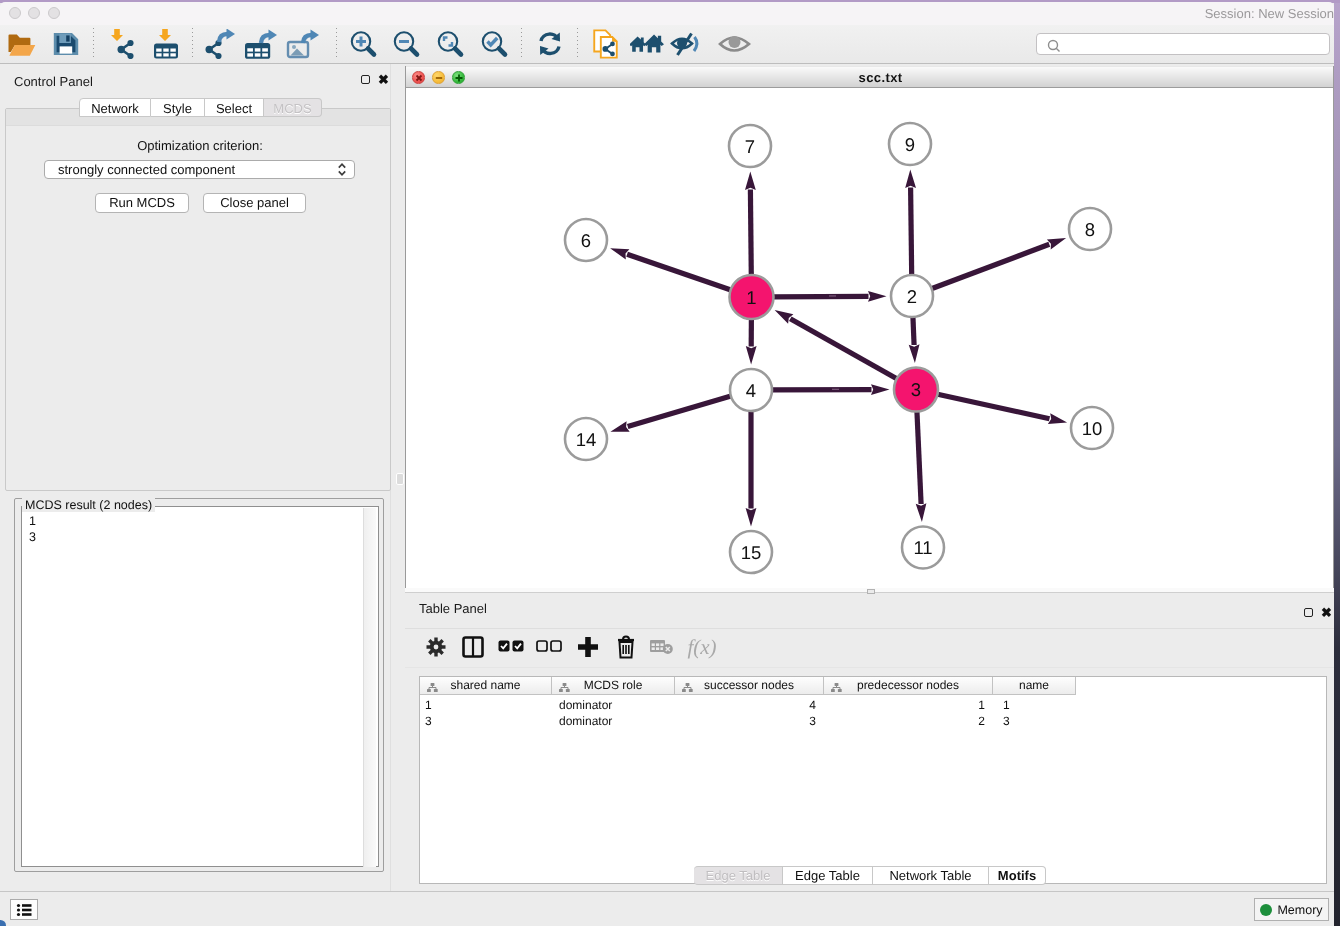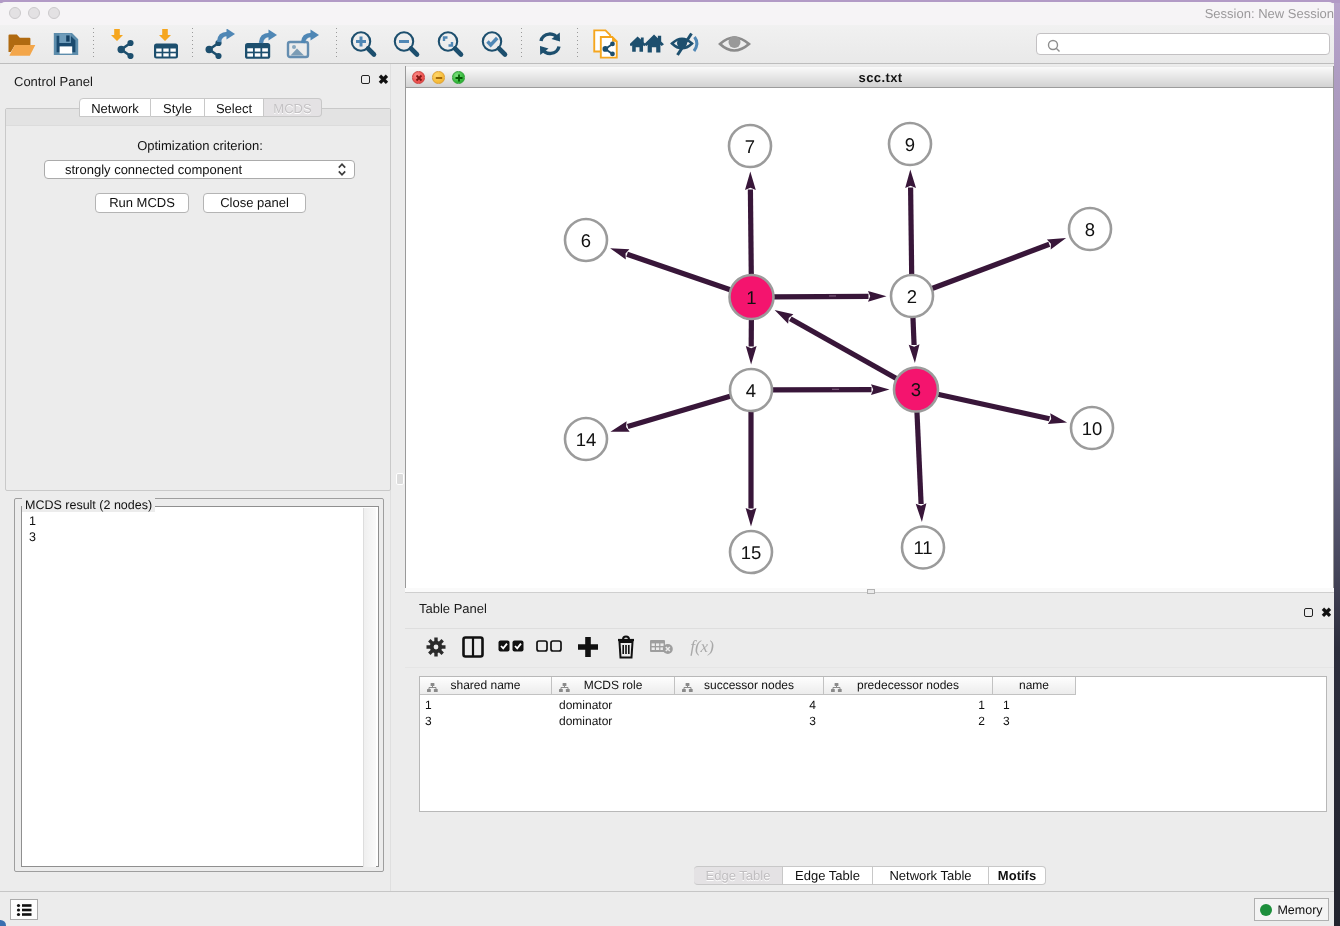--- a/index.html
+++ b/index.html
@@ -34,21 +34,21 @@
   border:1px solid #c9c9c9;border-radius:2px;box-sizing:border-box;}
 #cp-band{position:absolute;left:0;top:0;width:100%;height:16px;background:#e3e3e3;border-bottom:1px solid #dcdcdc;}
 .tabrow{position:absolute;display:flex;align-items:center;}
 .tab{height:19px;line-height:19px;font-size:13px;font-weight:500;text-align:center;
   background:#fff;border:1px solid #c8c8c8;border-left:none;color:#111;box-sizing:border-box;}
 .tab.first{border-left:1px solid #c8c8c8;border-radius:4px 0 0 0;}
 .tab.dis{background:#e4e2e4;color:#c4c2c4;text-shadow:0 1px 0 #fff;border-radius:0 4px 4px 0;}
 #cp-tabs{left:79px;top:98px;}
 #opt-label{left:0;top:138px;width:400px;text-align:center;font-size:13px;color:#111;}
 #combo{left:44px;top:160px;width:311px;height:19px;background:#fff;border:1px solid #ababab;
-  border-radius:4px;box-sizing:border-box;font-size:13px;color:#111;line-height:17px;padding-left:20px;}
+  border-radius:4px;box-sizing:border-box;font-size:13px;color:#111;line-height:17px;padding-left:13px;}
 .btn{position:absolute;height:20px;background:#fff;border:1px solid #b4b4b4;border-radius:4px;
   box-sizing:border-box;font-size:13px;color:#111;text-align:center;line-height:18px;}
 #fieldset{left:14px;top:498px;width:368px;height:372px;border:1px solid #9e9e9e;
   border-radius:2px;}
 #fs-legend{left:22px;top:491px;background:#ececec;padding:0 3px;font-size:12.5px;color:#111;}
 #fs-area{left:6px;top:7px;width:358px;height:361px;background:#fff;border:1px solid #8f8f8f;
   box-sizing:border-box;font-size:12.5px;color:#111;}
 #fs-scroll{right:2px;top:1px;width:12px;height:359px;background:linear-gradient(90deg,#efefef,#fafafa);border-left:1px solid #ddd;}
 
 #netwin{left:405px;top:66px;width:929px;height:522px;}
@@ -56,21 +56,21 @@
   background:linear-gradient(#fafafa,#d2d2d2);border-top:1px solid #e8e8e8;border-bottom:1px solid #9c9c9c;box-sizing:border-box;height:22px;}
 .mac{position:absolute;top:4px;width:12.5px;height:12.5px;border-radius:50%;box-sizing:border-box;}
 #net-title{left:11px;top:3px;width:929px;text-align:center;font-size:13px;font-weight:bold;color:#111;letter-spacing:.4px;}
 #canvas{left:0;top:22px;width:929px;height:500px;background:#fff;border-left:1px solid #a9a9a9;border-right:1px solid #a9a9a9;box-sizing:border-box;}
 #grip{left:462px;top:523px;width:8px;height:5px;background:#ebebeb;border:1px solid #b2b2b2;box-sizing:border-box;}
 #net-strip{left:0;top:522px;width:929px;height:5px;background:#fafafa;border-bottom:1px solid #cfcfcf;box-sizing:border-box;}
 
 #tpanel{left:405px;top:597px;width:929px;height:294px;background:#ececec;}
 #tp-title{left:14px;top:4px;font-size:13px;color:#1a1a1a;}
 #tp-toolbar{left:14px;top:30px;width:901px;height:38px;}
-#tbl{left:14px;top:79px;width:908px;height:136px;background:#fff;border:1px solid #b8b8b8;box-sizing:border-box;}
+#tbl{left:14px;top:79px;width:908px;height:208px;background:#fff;border:1px solid #b8b8b8;box-sizing:border-box;}
 #thead{left:0;top:0;width:906px;height:18px;}
 .th{position:absolute;top:0;height:18px;background:linear-gradient(#fefefe,#ececec);
   border-right:1px solid #c2c2c2;border-bottom:1px solid #c2c2c2;box-sizing:border-box;
   font-size:12px;color:#111;text-align:center;line-height:17px;}
 .sorticon{position:absolute;left:7px;top:4px;}
 .trow{position:absolute;left:0;width:906px;height:16px;font-size:12px;color:#111;}
 .cell{position:absolute;top:0;height:16px;line-height:16px;}
 
 #btabs{position:absolute;left:289px;top:269px;display:flex;}
 .btab{height:19px;line-height:18px;font-size:13px;font-weight:500;text-align:center;
@@ -441,21 +441,21 @@
             <rect x="10.4" y="4.4" width="3.2" height="2.6" fill="#ececec"></rect>
 <rect x="1.6" y="8.4" width="3.2" height="2.6" fill="#ececec"></rect>
             <rect x="6" y="8.4" width="3.2" height="2.6" fill="#ececec"></rect>
             <rect x="10.4" y="8.4" width="3.2" height="2.6" fill="#ececec"></rect>
 <circle cx="17.8" cy="10" r="5"></circle>
           </g>
 <path d="M15.8 8 l4 4 M19.8 8 l-4 4" stroke="#ececec" stroke-width="1.5"></path>
 </svg>
       </div>
 <div class="ticon" style="left:261px;width:44px;height:40px">
-        <div style="font-family:'Liberation Serif',serif;font-style:italic;font-size:17px;color:#a9a9a9">f(x)</div>
+        <div style="font-family:'Liberation Serif',serif;font-style:italic;font-size:21px;color:#a9a9a9">f(x)</div>
       </div>
     </div>
   <div class="abs" id="tbl">
     <div class="abs" id="thead">
         <div class="th" style="left:0px;width:132px"><span class="sorticon"><svg width="11" height="10" viewBox="0 0 11 10">
               <g fill="#8a8a8a">
                 <rect x="3.6" y="0" width="3.8" height="3" rx="0.5"></rect>
                 <rect x="0" y="6" width="3.8" height="3" rx="0.5"></rect>
                 <rect x="6.9" y="6" width="3.8" height="3" rx="0.5"></rect>
                 <path d="M5.5 3 v1.5 M2 6 V4.5 H9 V6" stroke="#8a8a8a" stroke-width="1" fill="none"></path>

